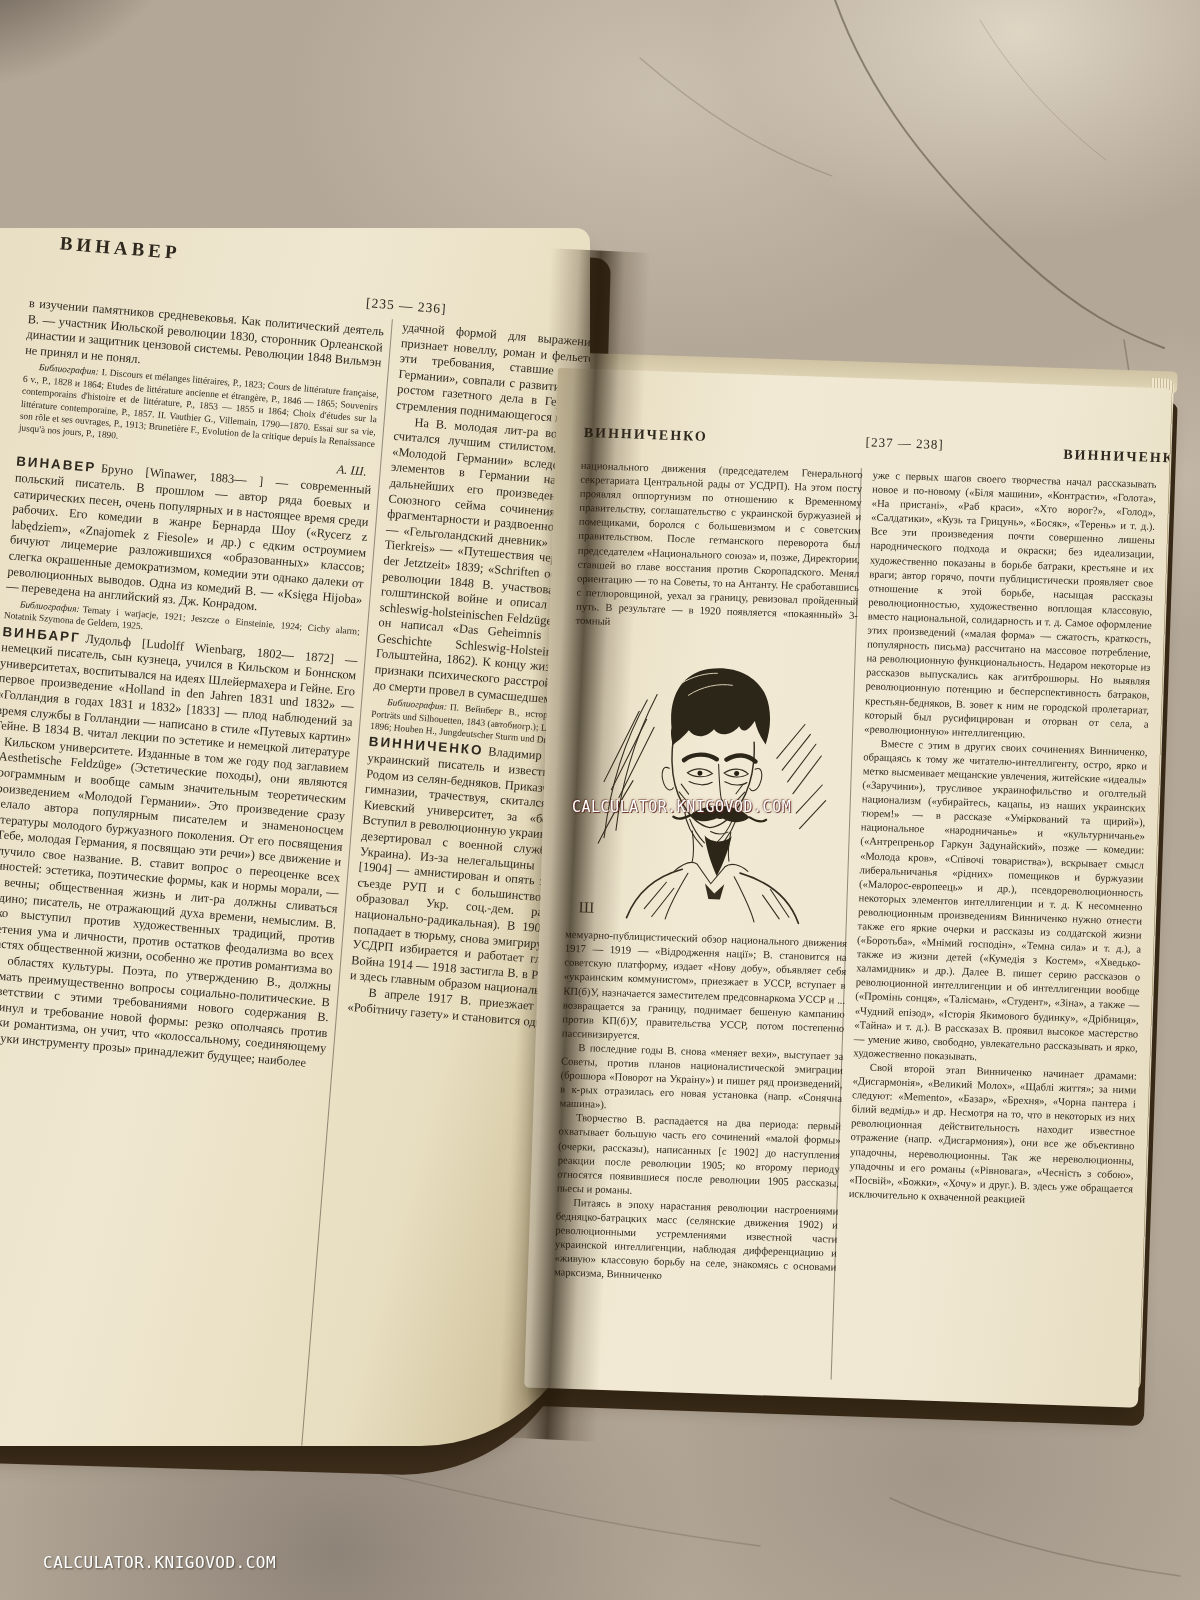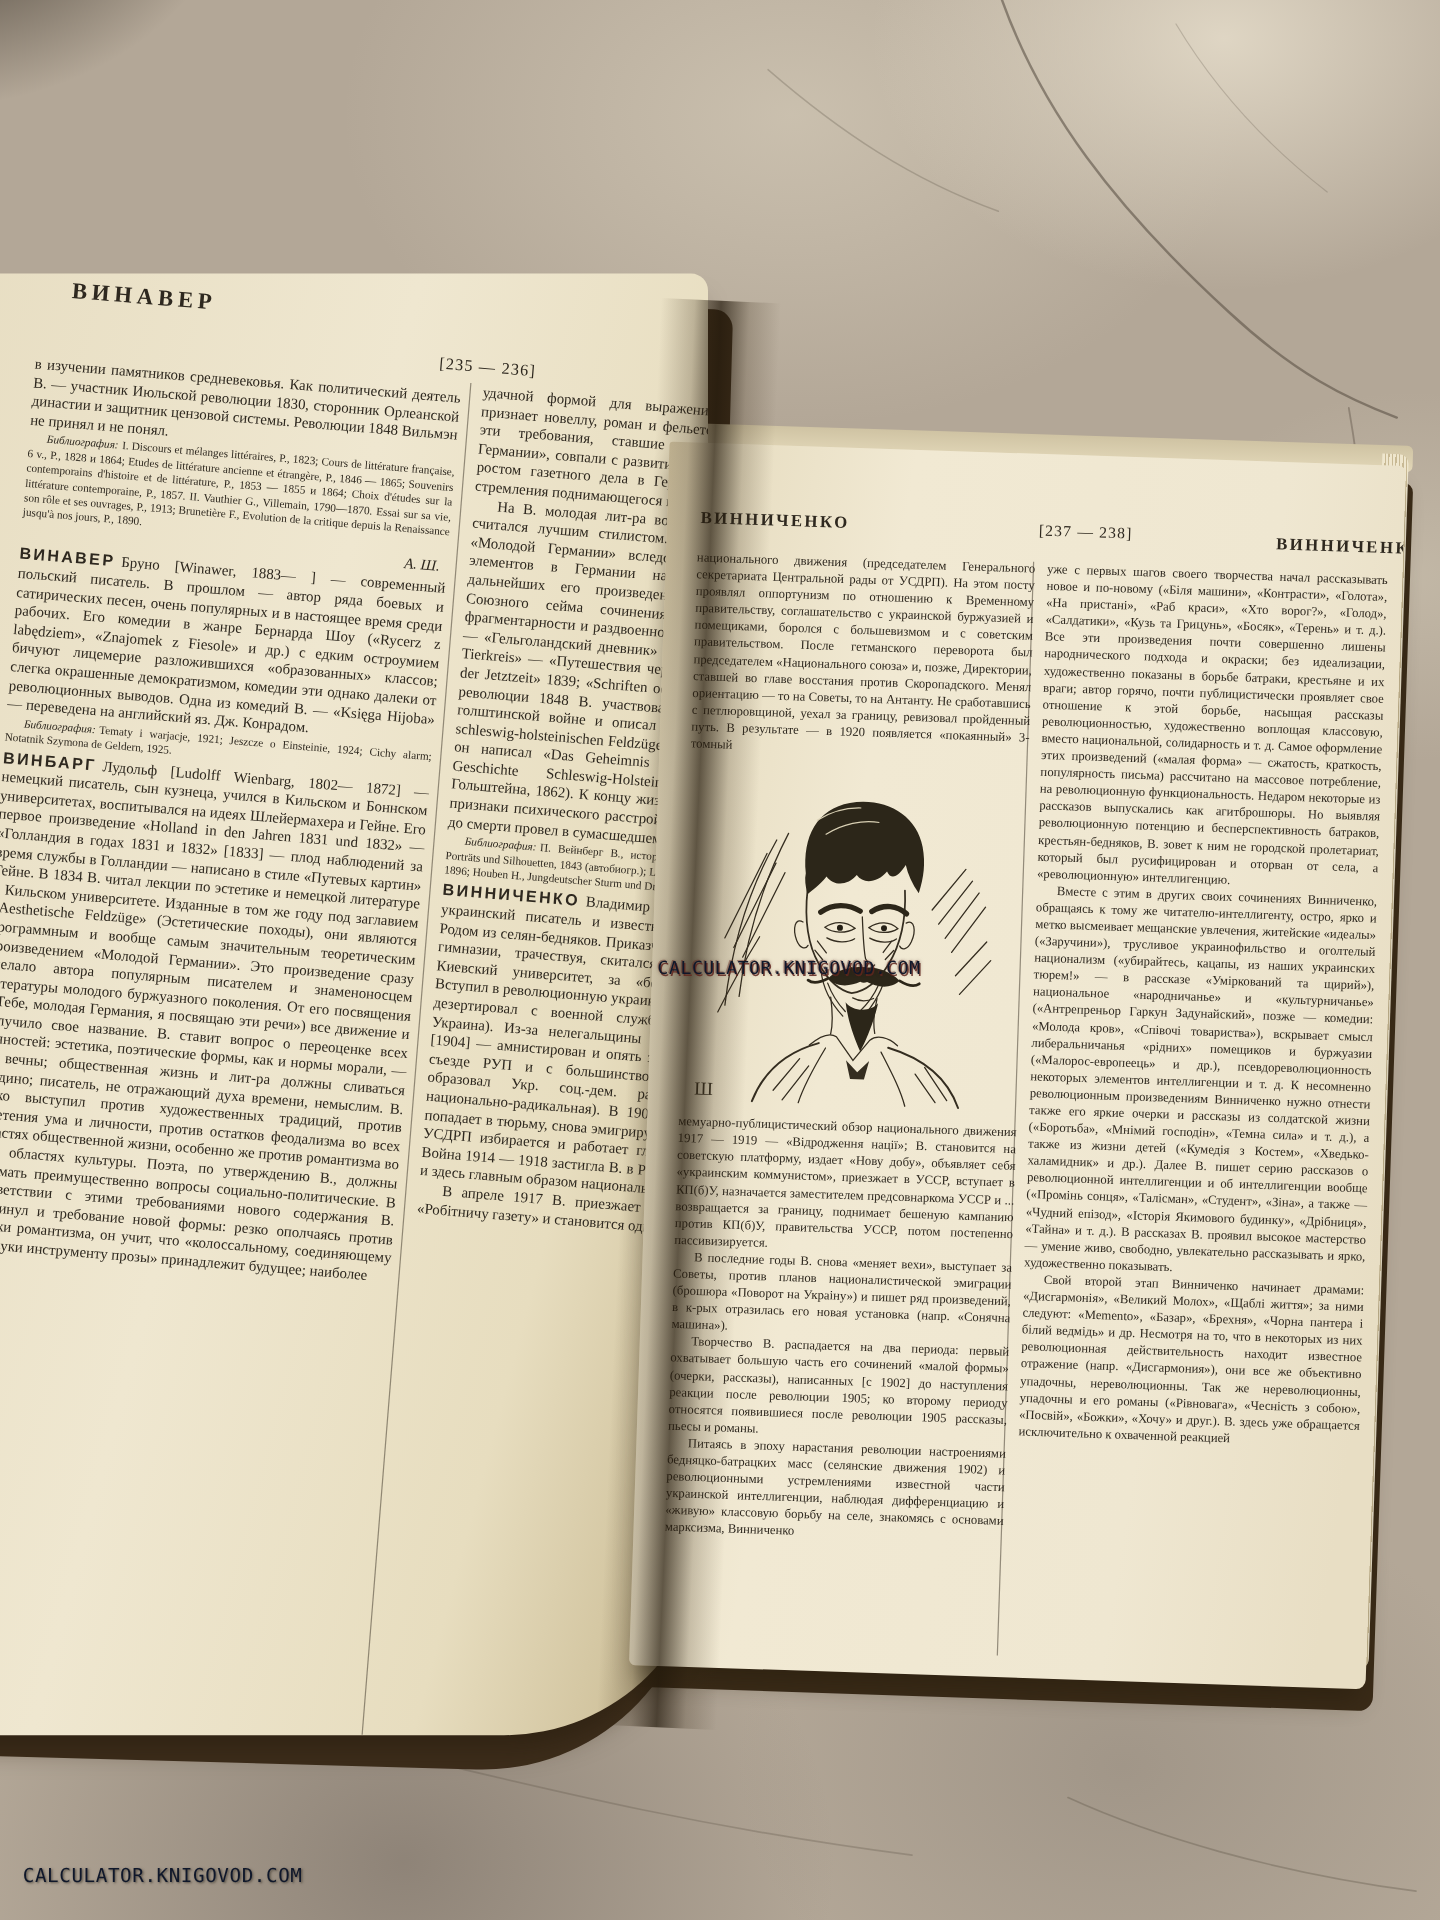--- a/index.html
+++ b/index.html
@@ -63,21 +63,21 @@
   .para.noindent{text-indent:0;}
   .para.bib{font-size:9.4px;line-height:12.4px;margin:2px 0;}
   .para.sig{text-align:right;font-style:italic;margin:0 6px 2px 0;}
   .headword{font-family:"Liberation Sans","DejaVu Sans",sans-serif;font-weight:bold;
     letter-spacing:2px;margin-right:5px;font-size:1.08em;}
   .bib-lead{margin-right:3px;}
   
   .portrait{margin:8px 0 6px 2px;width:272px;}
   
   .watermark{position:absolute;font-family:"DejaVu Sans Mono","Liberation Mono",monospace;
-    color:#0f172a;z-index:40;white-space:nowrap;}
+    color:#ffffff;z-index:40;white-space:nowrap;margin-left:24px;}
   .wm-mid{left:548px;top:798px;font-size:15px;letter-spacing:.5px;
     text-shadow:1px 1px 0 rgba(96,38,30,.85),-1px -1px 0 rgba(96,38,30,.4),0 0 3px rgba(60,25,20,.6);}
   .wm-bottom{left:19px;top:1553px;font-size:16px;letter-spacing:.5px;
     text-shadow:1px 1px 2px rgba(64,58,48,.8);}
 </style>
 </head>
 <body>
 
 <div class="scene">
 

